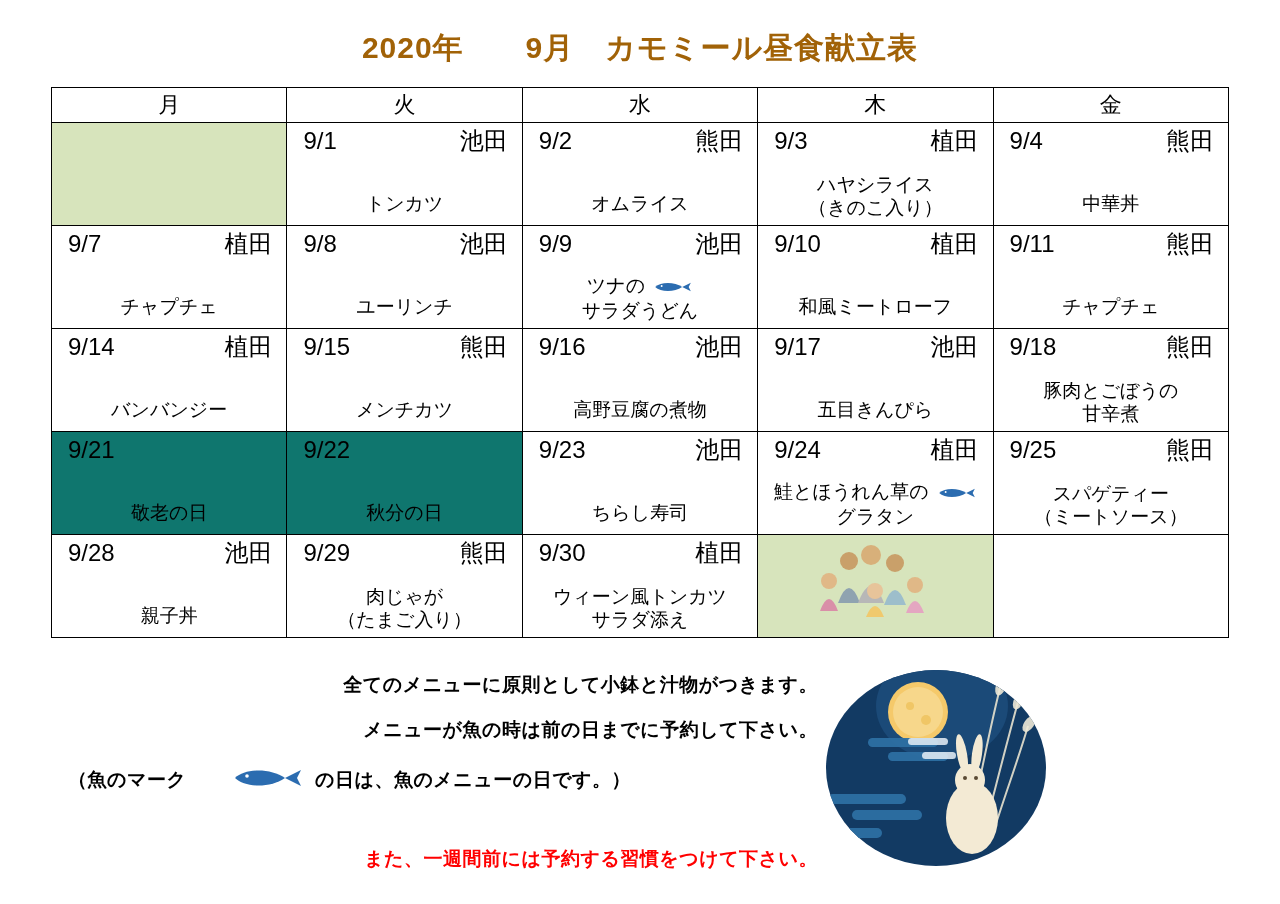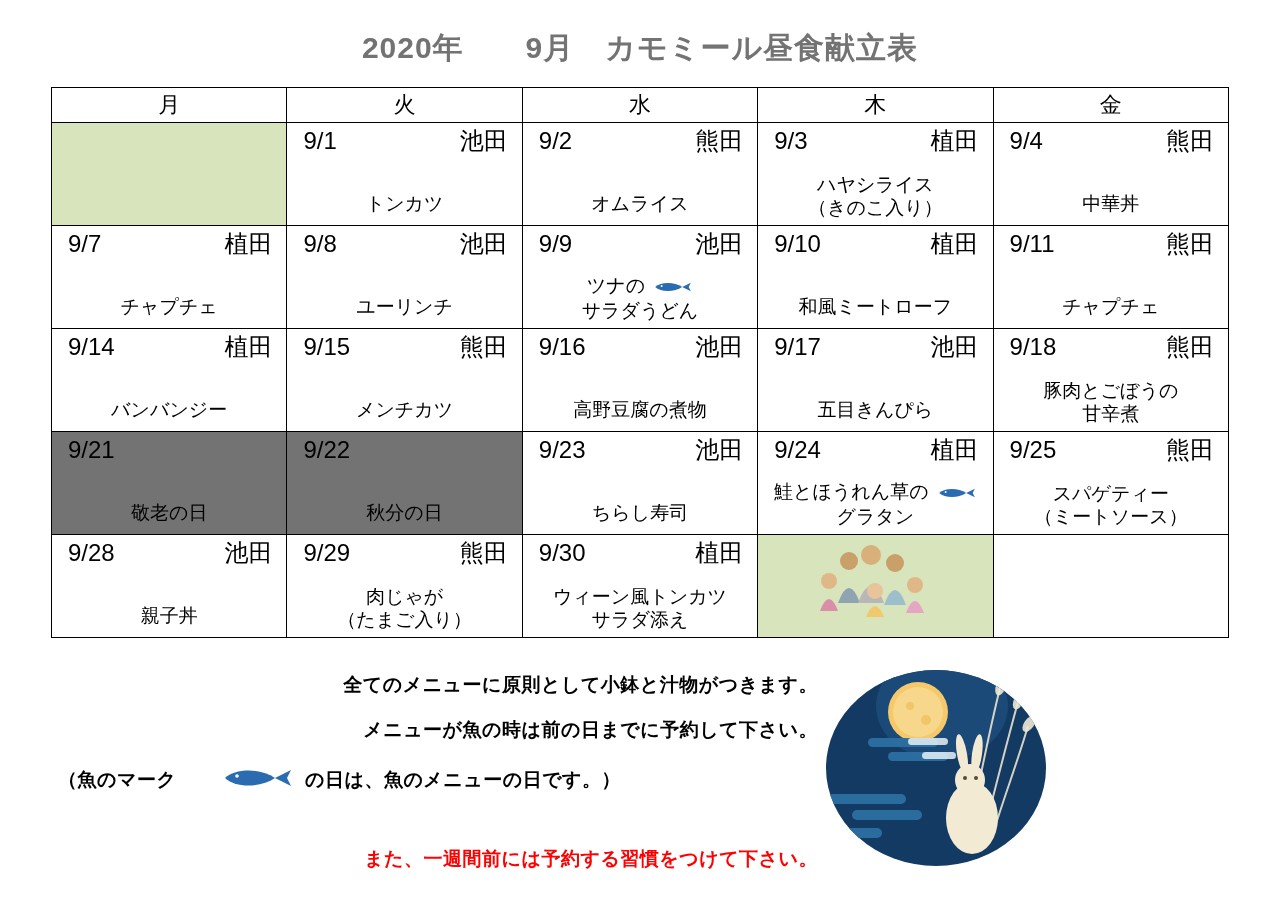--- a/index.html
+++ b/index.html
@@ -11,21 +11,21 @@
     width: 1280px;
     height: 904px;
     font-family: "Liberation Sans", sans-serif;
     position: relative;
     overflow: hidden;
   }
 
   
   .title {
     text-align: center;
-    color: #737373;
+    color: #a16207;
     font-weight: bold;
     font-size: 30px;
     letter-spacing: 1px;
     padding-top: 28px;
     padding-bottom: 18px;
     white-space: pre;
   }
 
   
   .cal-wrap {
@@ -78,21 +78,21 @@
 
   
   .fish {
     display: inline-block;
     vertical-align: middle;
     margin-left: 8px;
   }
 
   
   td.green { background: #d7e4bc; }
-  td.pink  { background: #737373; }
+  td.pink  { background: #0f766e; }
   td.pink .cell-head, td.pink .cell-menu { color: #000; }
 
   
   .family-cell { position: relative; }
   .family-art {
     position: absolute;
     left: 50%;
     top: 50%;
     transform: translate(-50%, -50%);
   }
@@ -114,20 +114,21 @@
     text-align: right;
   }
   .note-gap { height: 16px; }
   .note-fish-line {
     display: flex;
     align-items: center;
     font-weight: bold;
     font-size: 19px;
     letter-spacing: 0.5px;
     white-space: pre;
+    margin-left: 10px;
   }
   .note-red { color: #ff0000; }
   .notes-red-block { margin-top: 28px; }
 
   
   .moon-art {
     position: absolute;
     left: 822px;
     top: 668px;
     width: 228px;

